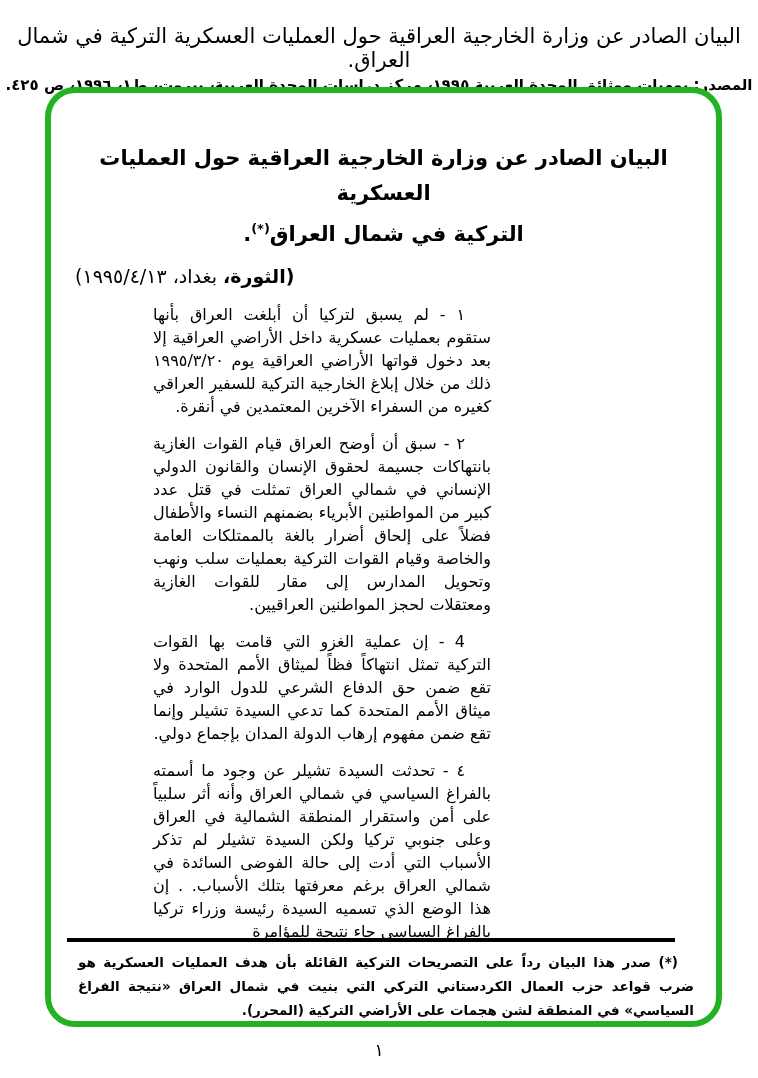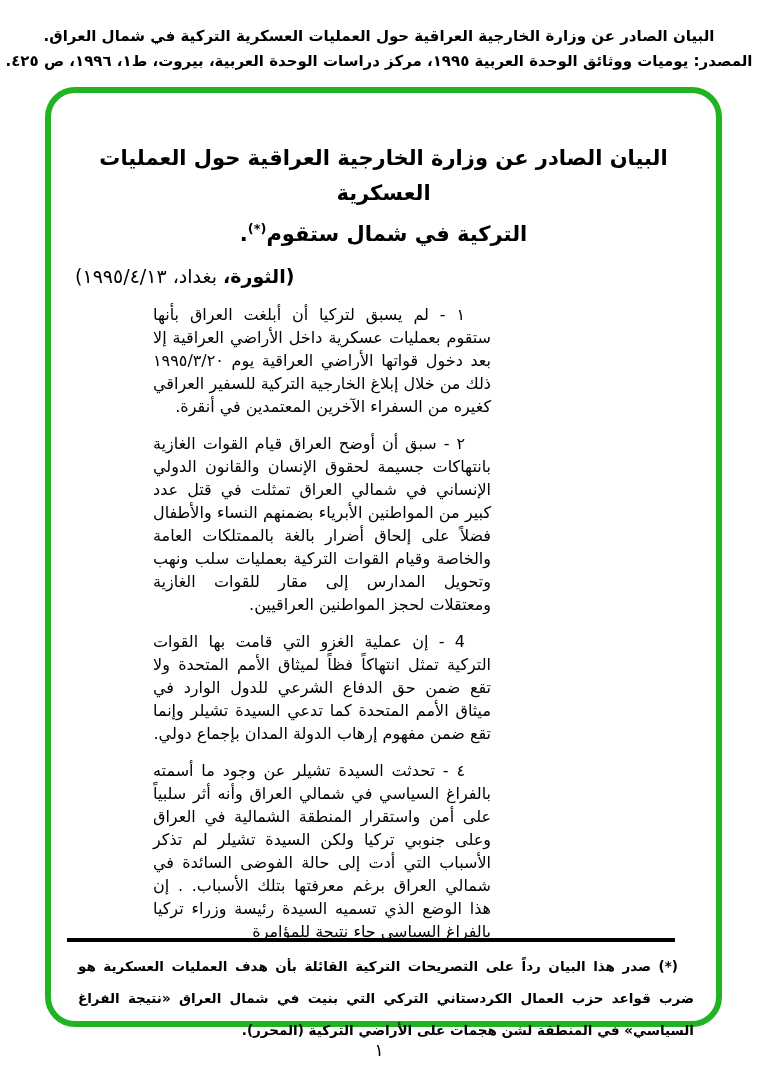--- a/index.html
+++ b/index.html
@@ -9,21 +9,21 @@
     background:#ffffff;
     font-family:"DejaVu Sans",sans-serif;
     overflow:hidden;
   }
   
   .scan-header{
     position:absolute;top:24px;left:0;width:758px;
     direction:rtl;text-align:center;color:#000;
   }
   .scan-header .h-title{
-    font-size:15px;font-weight:bold;line-height:24px;text-align:center;
+    font-size:21px;font-weight:normal;line-height:24px;text-align:center;
   }
   .scan-header .h-source{
     font-size:15px;font-weight:bold;line-height:22px;margin-top:2px;
   }
   
   .frame{
     position:absolute;left:45px;top:87px;
     width:677px;height:940px;
     box-sizing:border-box;
     border:6px solid #22b322;
@@ -58,21 +58,21 @@
   }
   
   .footnote-divider{
     position:absolute;left:16px;top:845px;
     width:608px;height:4px;background:#000;
   }
   .footnote{
     position:absolute;left:27px;top:857px;
     width:616px;
     direction:rtl;text-align:justify;
-    font-size:13.5px;font-weight:bold;line-height:32px;color:#000;
+    font-size:13.5px;font-weight:bold;line-height:24px;color:#000;
     text-indent:16px;
   }
   
   .page-number{
     position:absolute;top:1040px;left:0;width:758px;
     text-align:center;font-size:17px;color:#000;
   }
 </style>
 </head>
 <body>
@@ -81,21 +81,21 @@
 
   <div class="scan-header">
     <div class="h-title">البيان الصادر عن وزارة الخارجية العراقية حول العمليات العسكرية التركية في شمال العراق.</div>
     <div class="h-source">المصدر: يوميات ووثائق الوحدة العربية ١٩٩٥، مركز دراسات الوحدة العربية، بيروت، ط١، ١٩٩٦، ص ٤٢٥.</div>
   </div>
 
   <div class="frame" style="border-color: rgb(34, 179, 34);">
 
     <div class="doc-title">
       <span>البيان الصادر عن وزارة الخارجية العراقية حول العمليات العسكرية</span><br>
-      <span>التركية في شمال ستقوم</span><sup>(*)</sup><span>.</span>
+      <span>التركية في شمال العراق</span><sup>(*)</sup><span>.</span>
     </div>
 
     <div class="dateline">
       <b>(الثورة،</b><span> بغداد، ١٩٩٥/٤/١٣)</span>
     </div>
 
     <div class="doc-body">
       <p>١ - لم يسبق لتركيا أن أبلغت العراق بأنها ستقوم بعمليات عسكرية داخل الأراضي العراقية إلا بعد دخول قواتها الأراضي العراقية يوم ١٩٩٥/٣/٢٠ ذلك من خلال إبلاغ الخارجية التركية للسفير العراقي كغيره من السفراء الآخرين المعتمدين في أنقرة.</p>
       <p>٢ - سبق أن أوضح العراق قيام القوات الغازية بانتهاكات جسيمة لحقوق الإنسان والقانون الدولي الإنساني في شمالي العراق تمثلت في قتل عدد كبير من المواطنين الأبرياء بضمنهم النساء والأطفال فضلاً على إلحاق أضرار بالغة بالممتلكات العامة والخاصة وقيام القوات التركية بعمليات سلب ونهب وتحويل المدارس إلى مقار للقوات الغازية ومعتقلات لحجز المواطنين العراقيين.</p>
       <p>4 - إن عملية الغزو التي قامت بها القوات التركية تمثل انتهاكاً فظاً لميثاق الأمم المتحدة ولا تقع ضمن حق الدفاع الشرعي للدول الوارد في ميثاق الأمم المتحدة كما تدعي السيدة تشيلر وإنما تقع ضمن مفهوم إرهاب الدولة المدان بإجماع دولي.</p>

